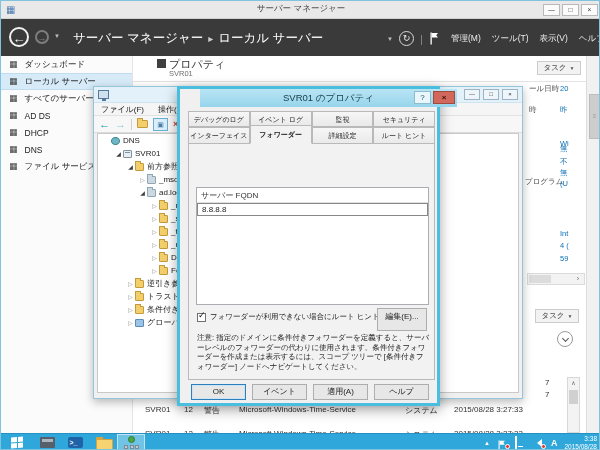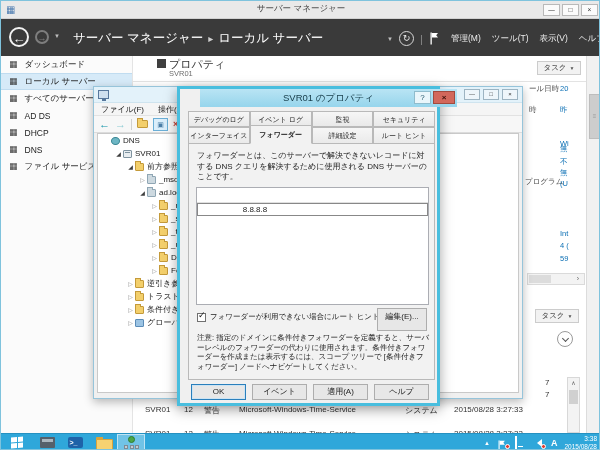--- a/index.html
+++ b/index.html
@@ -109,21 +109,21 @@
   .dlg-page{position:absolute;left:8px;top:54px;width:247px;height:237px;background:#f2f2f2;border:1px solid #b9b9b9;border-top:none;}
   .dlg-page::before{content:"";position:absolute;left:0;top:0;width:100%;height:1px;background:#b9b9b9;}
   .dlg-desc{position:absolute;left:8px;top:8px;width:231px;font-size:8px;line-height:10.5px;color:#1d1d1d;}
   .fwd-table{position:absolute;left:7px;top:44px;width:233px;height:118px;background:#fff;border:1px solid #abadb3;}
   .fwd-thead{display:flex;height:15px;border-bottom:1px solid #e0e0e0;}
   .fwd-th{font-size:8px;color:#333;padding:2px 0 0 4px;border-right:1px solid #e0e0e0;}
   .fwd-th.c0{width:48%;}
   .fwd-th.c1{width:52%;border-right:none;}
   .fwd-row{display:flex;height:13px;border:1px solid #888;}
   .fwd-td{font-size:8px;color:#222;padding:1px 0 0 4px;white-space:nowrap;overflow:hidden;}
-  .fwd-td.c0{width:48%;text-align:center;}
+  .fwd-td.c0{width:48%;}
   .fwd-td.c1{width:52%;}
   .cb-row{position:absolute;left:8px;top:169px;display:flex;align-items:center;gap:4px;}
   .cb-box{width:9px;height:9px;border:1px solid #707070;background:#fff;position:relative;}
   .cb-box .chk{position:absolute;left:0px;top:-3px;font-size:9px;color:#1a1a1a;line-height:9px;}
   .cb-label{font-size:7.5px;color:#1d1d1d;white-space:nowrap;}
   .dlg-btn{background:#e7e7e7;border:1px solid #adadad;font-size:8px;color:#1d1d1d;text-align:center;}
   .edit-btn{position:absolute;right:7px;top:165px;width:50px;height:23px;line-height:15px;}
   .dlg-note{position:absolute;left:8px;top:190px;width:233px;font-size:7.5px;line-height:9.5px;color:#1d1d1d;}
   .dlg-buttons{position:absolute;right:8px;top:295px;display:flex;gap:6px;}
   .dlg-buttons .dlg-btn{width:55px;height:16px;line-height:14px;}
@@ -401,23 +401,23 @@
         <span class="tab">監視</span>
         <span class="tab">セキュリティ</span>
       </div>
     <div class="tabs-row tabs-front" id="tabs-front">
         <span class="tab">インターフェイス</span>
         <span class="tab active">フォワーダー</span>
         <span class="tab">詳細設定</span>
         <span class="tab">ルート ヒント</span>
       </div>
     <div class="dlg-page">
-      <div class="dlg-desc">フォワーダーとは、このサーバーで解決できないレコードに対する DNS クエリを解決するために使用される DNS サーバーのことです。</div>
       <div class="fwd-table">
         <div class="fwd-thead">
+          <span class="fwd-th c1">サーバー FQDN</span>
         </div>
         <div class="fwd-row">
           <span class="fwd-td c0">8.8.8.8</span>
         </div>
       </div>
       <div class="cb-row">
         <span class="cb-box">
             <span class="chk" id="cb-check" style="display: block;">✓</span>
           </span>
         <span class="cb-label">フォワーダーが利用できない場合にルート ヒントを使用する</span>

